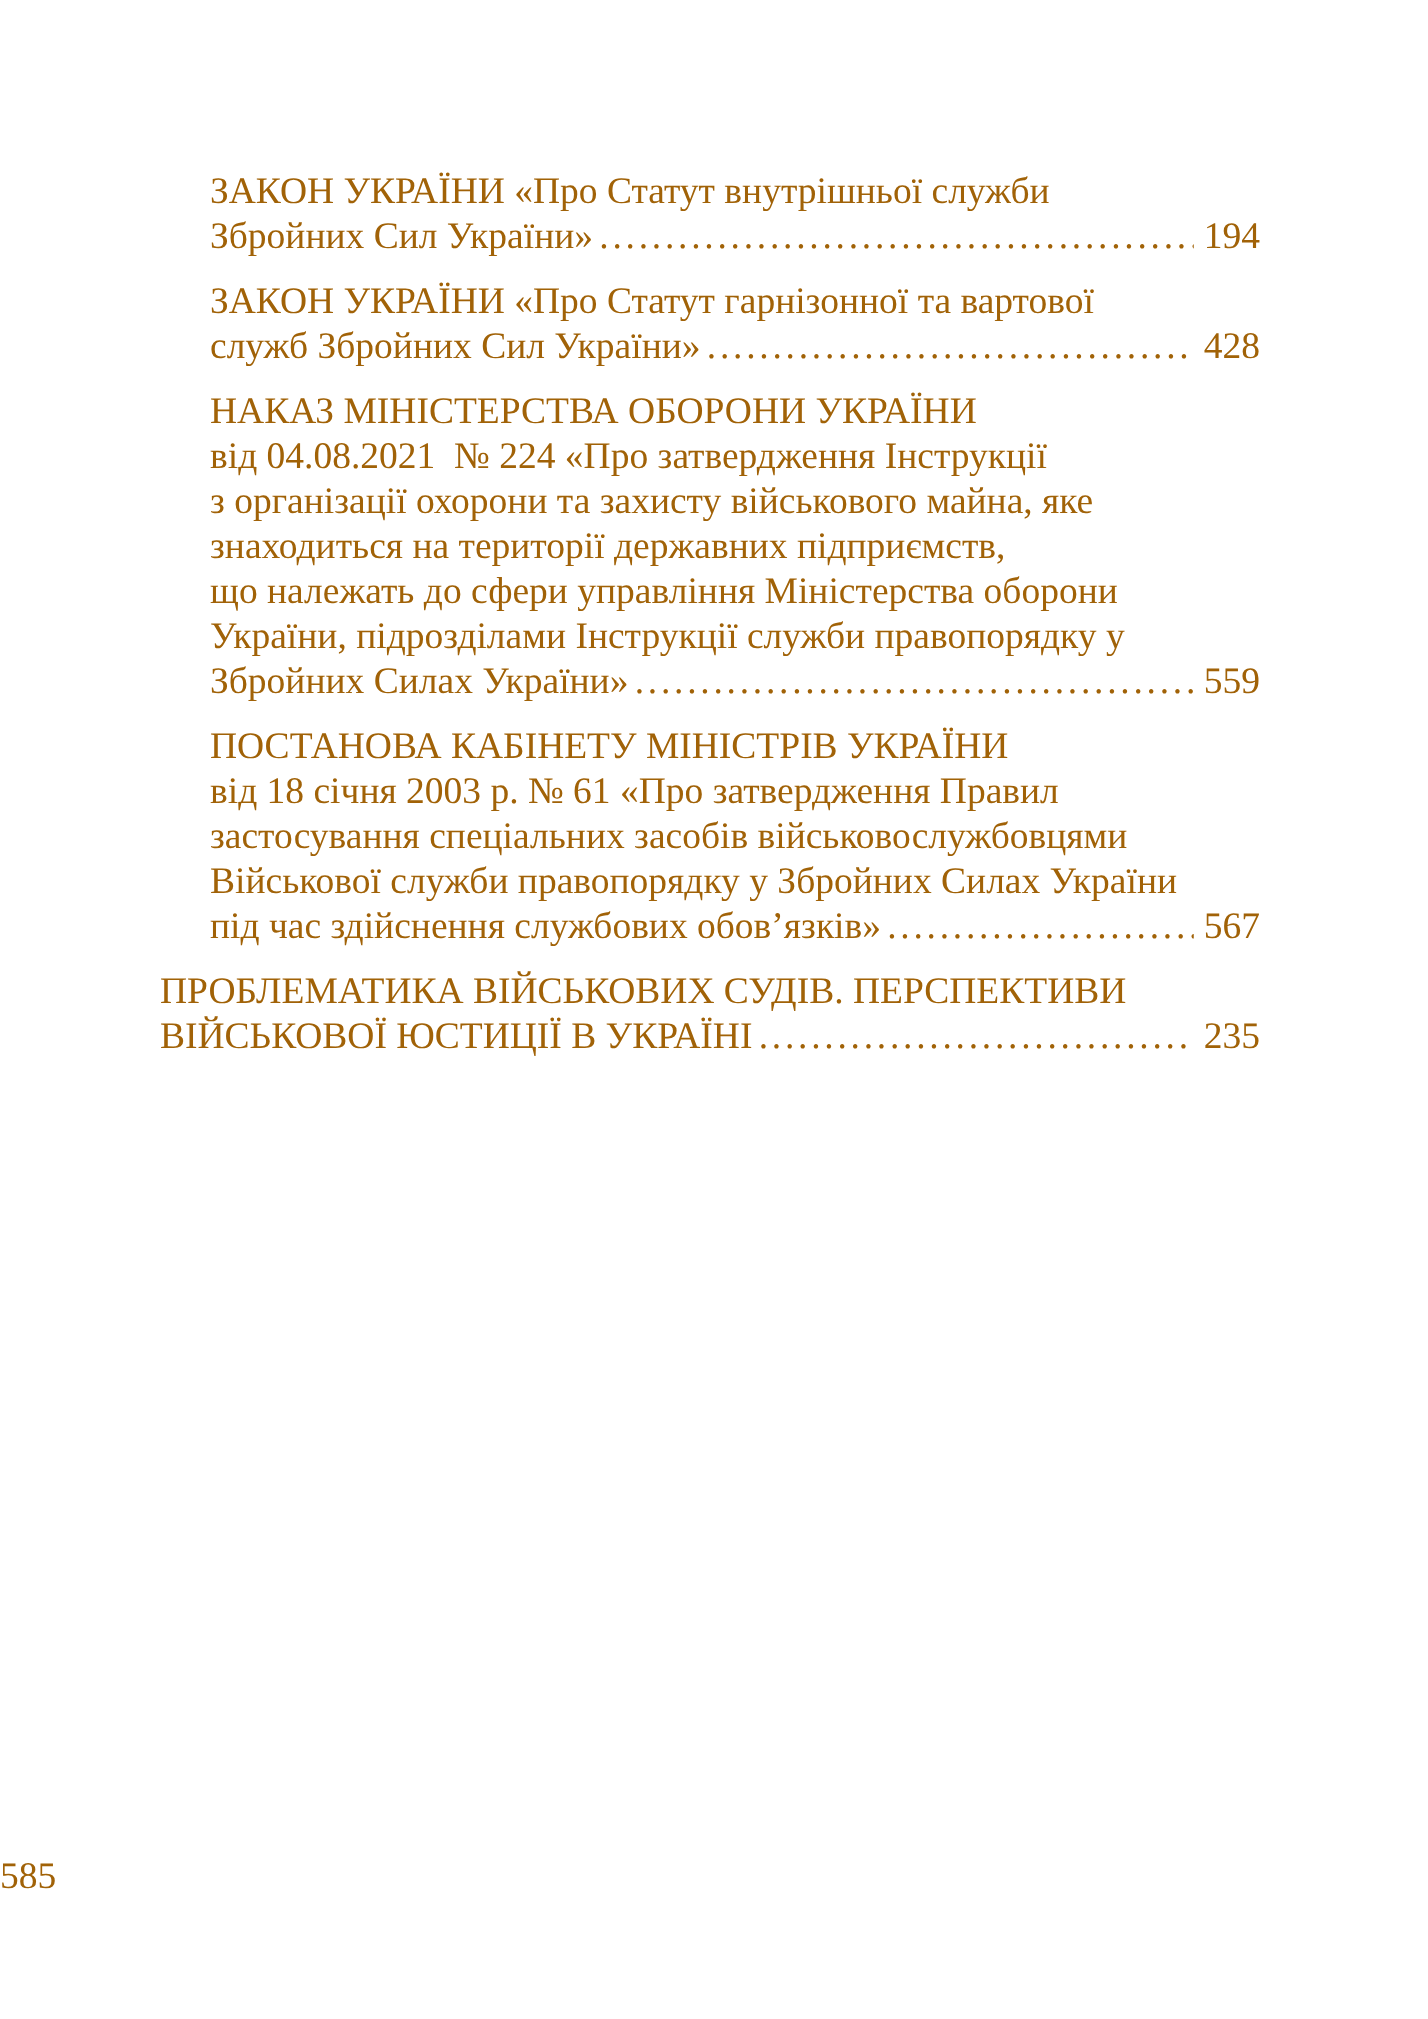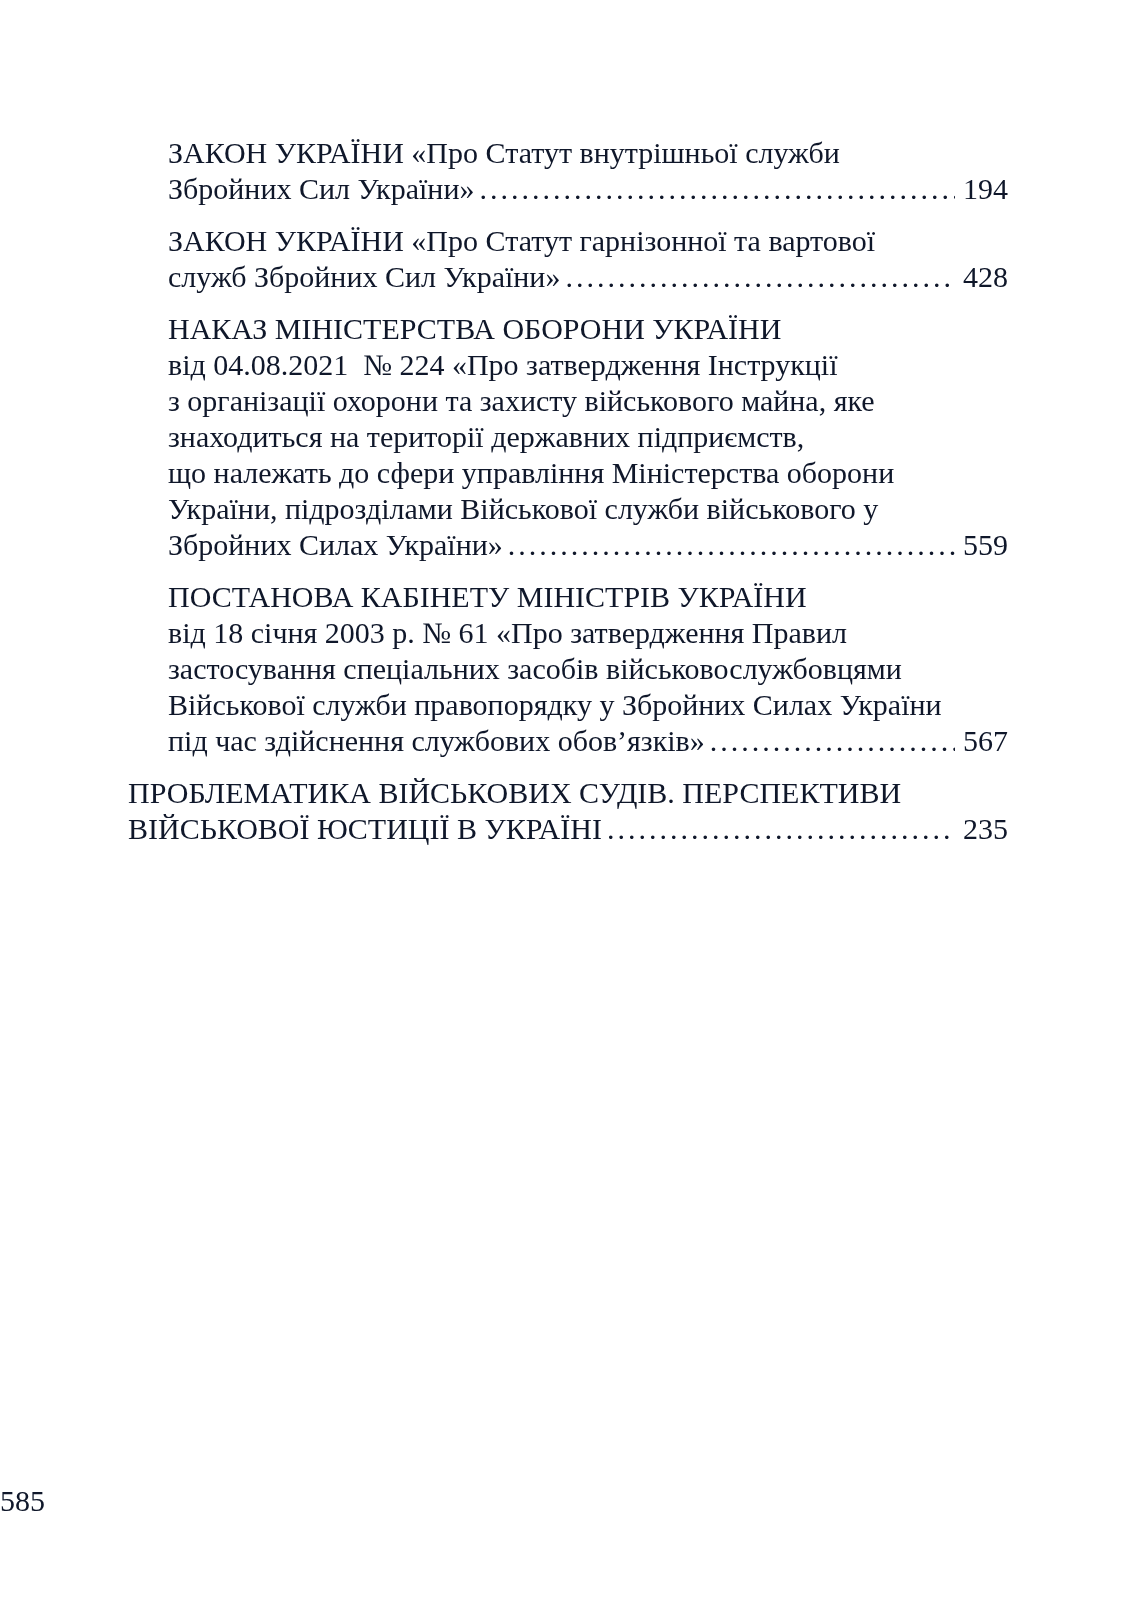--- a/index.html
+++ b/index.html
@@ -6,21 +6,21 @@
     margin: 0;
     padding: 0;
     background: #ffffff;
   }
   .page {
     position: relative;
     width: 1142px;
     height: 1615px;
     background: #ffffff;
     overflow: hidden;
-    color: #0f172a;
+    color: #a16207;
     font-family: "Liberation Serif", "DejaVu Serif", serif;
   }
   .toc {
     position: absolute;
     top: 135px;
     left: 128px;
     width: 880px;
     font-size: 30px;
     line-height: 36px;
   }
@@ -85,21 +85,21 @@
           <span class="dot-leader"></span>
           <span class="toc-pagenum">428</span>
         </div>
       </div>
       <div class="toc-entry indented">
         <div class="toc-line">НАКАЗ МІНІСТЕРСТВА ОБОРОНИ УКРАЇНИ</div>
         <div class="toc-line">від 04.08.2021&nbsp; № 224 «Про затвердження Інструкції</div>
         <div class="toc-line">з організації охорони та захисту військового майна, яке</div>
         <div class="toc-line">знаходиться на території державних підприємств,</div>
         <div class="toc-line">що належать до сфери управління Міністерства оборони</div>
-        <div class="toc-line">України, підрозділами Військової служби військового у</div>
+        <div class="toc-line">України, підрозділами Інструкції служби правопорядку у</div>
         <div class="toc-lastline">
           <span class="lastline-text">Збройних Силах України»</span>
           <span class="dot-leader"></span>
           <span class="toc-pagenum">559</span>
         </div>
       </div>
       <div class="toc-entry indented">
         <div class="toc-line">ПОСТАНОВА КАБІНЕТУ МІНІСТРІВ УКРАЇНИ</div>
         <div class="toc-line">від 18 січня 2003 р. № 61 «Про затвердження Правил</div>
         <div class="toc-line">застосування спеціальних засобів військовослужбовцями</div>

